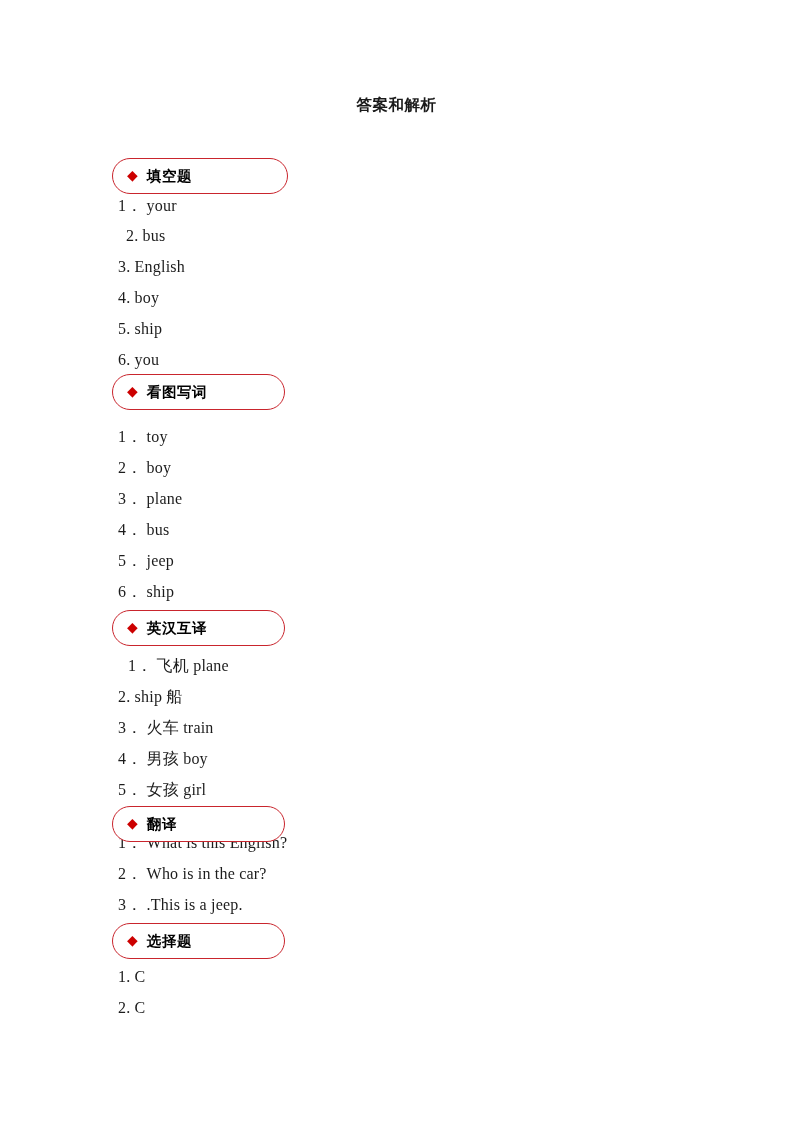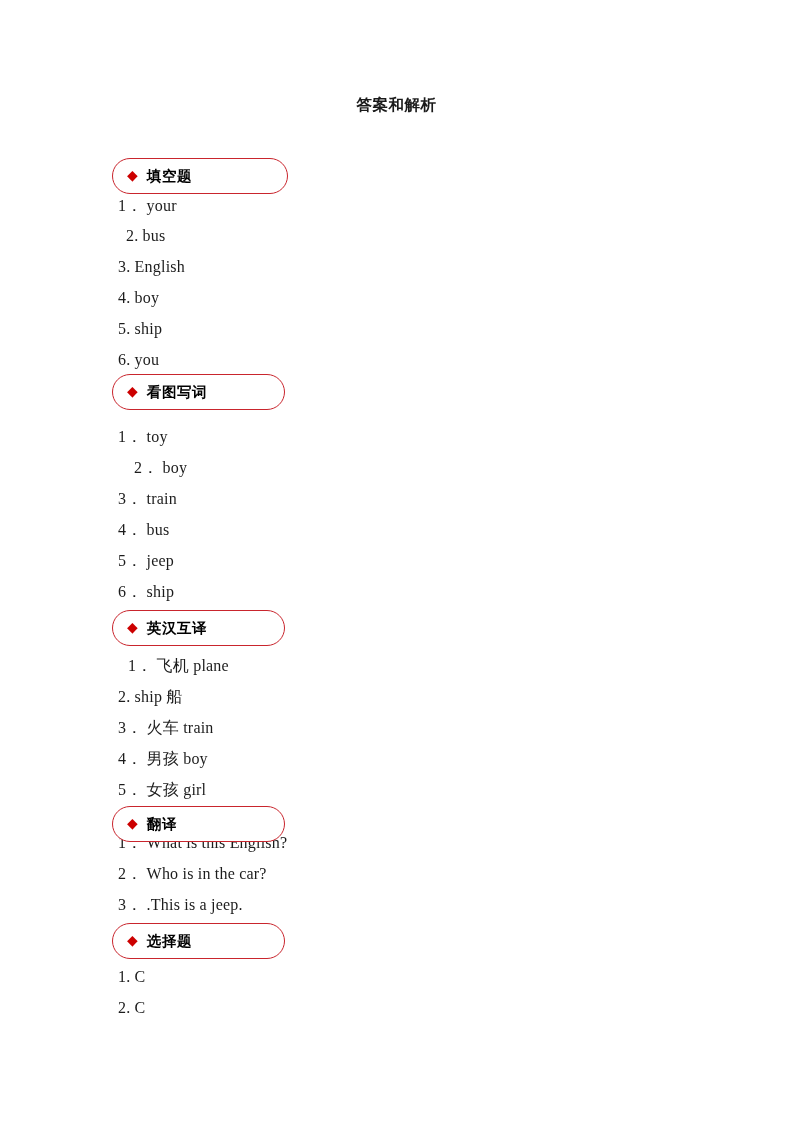--- a/index.html
+++ b/index.html
@@ -113,22 +113,22 @@
           <div class="answer-item" style="top: 193px; left: 6px;"><span class="num">6.</span><span>&nbsp;</span><span class="val">you</span></div>
         </div>
         <div class="section-header">
           <span class="diamond-icon">◆</span>
           <span class="section-title">填空题</span>
         </div>
       </div>
       <div class="section" style="top: 374px; width: 173px;">
         <div class="answer-list">
           <div class="answer-item" style="top: 53px; left: 6px;"><span class="num">1．</span><span>&nbsp;</span><span class="val">toy</span></div>
-          <div class="answer-item" style="top: 84px; left: 6px; margin-left: 16px;"><span class="num">2．</span><span>&nbsp;</span><span class="val">boy</span></div>
-          <div class="answer-item" style="top: 115px; left: 6px;"><span class="num">3．</span><span>&nbsp;</span><span class="val">train</span></div>
+          <div class="answer-item" style="top: 84px; left: 6px;"><span class="num">2．</span><span>&nbsp;</span><span class="val">boy</span></div>
+          <div class="answer-item" style="top: 115px; left: 6px;"><span class="num">3．</span><span>&nbsp;</span><span class="val">plane</span></div>
           <div class="answer-item" style="top: 146px; left: 6px;"><span class="num">4．</span><span>&nbsp;</span><span class="val">bus</span></div>
           <div class="answer-item" style="top: 177px; left: 6px;"><span class="num">5．</span><span>&nbsp;</span><span class="val">jeep</span></div>
           <div class="answer-item" style="top: 208px; left: 6px;"><span class="num">6．</span><span>&nbsp;</span><span class="val">ship</span></div>
         </div>
         <div class="section-header">
           <span class="diamond-icon">◆</span>
           <span class="section-title">看图写词</span>
         </div>
       </div>
       <div class="section" style="top: 610px; width: 173px;">

